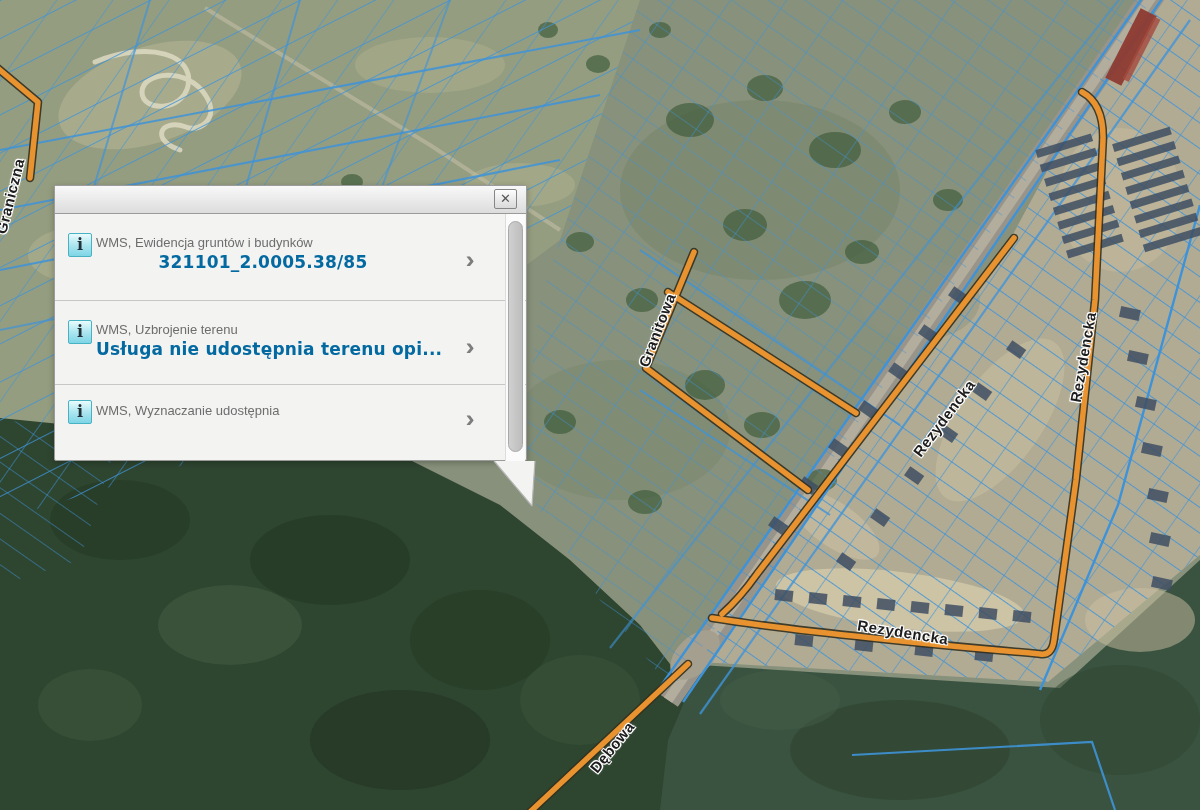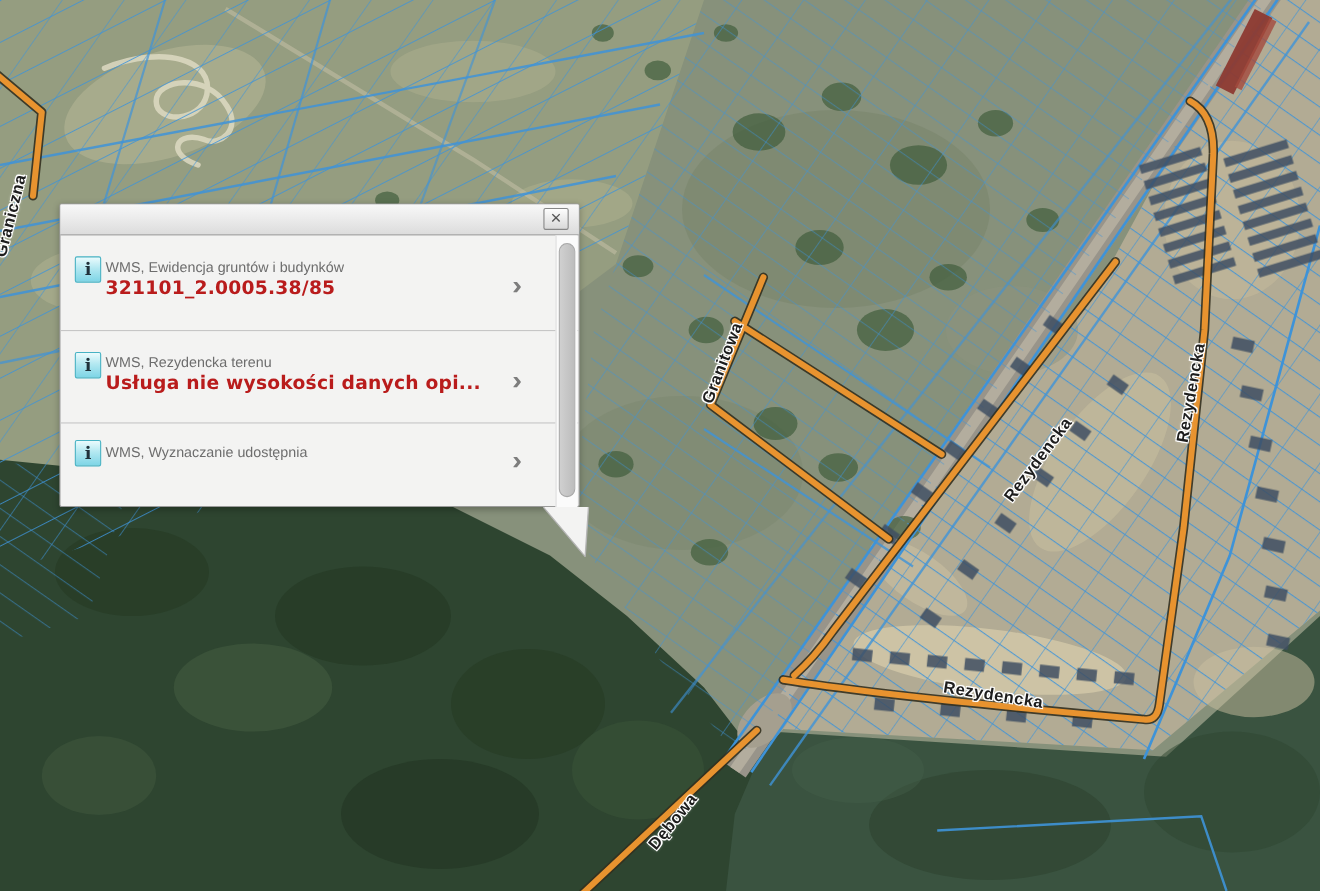--- a/index.html
+++ b/index.html
@@ -36,22 +36,22 @@
   .r3{height:78px;border-top:1px solid #c6c6c6;}
   .info-icon{position:absolute;left:13px;top:19px;width:24px;height:24px;box-sizing:border-box;
     background:linear-gradient(180deg,#eafbfd 0%,#b3e8f1 45%,#7ed5e6 100%);
     border:1px solid #46b2c4;border-radius:2px;
     font-family:"DejaVu Serif",serif;font-weight:700;font-style:normal;
     font-size:16px;line-height:21px;color:#20313a;text-align:center;}
   .r3 .info-icon{top:15px;}
   .row-text{margin-left:41px;padding-top:21px;padding-right:96px;}
   .r3 .row-text{padding-top:18px;}
   .row-source{font-size:13px;color:#6d6d6d;margin-bottom:2px;}
-  .row-value{font-family:"DejaVu Sans",sans-serif;font-size:17px;font-weight:700;color:#b91c1c;
-    letter-spacing:.2px;white-space:nowrap;}
+  .row-value{font-family:"DejaVu Sans",sans-serif;font-size:17px;font-weight:700;color:#0369a1;
+    letter-spacing:.2px;white-space:nowrap;text-align:center;}
   .chevron{position:absolute;right:52px;top:34px;font-size:24px;line-height:24px;
     font-weight:700;color:#7d7d7d;transform:scaleX(1.15);cursor:pointer;}
   .r3 .chevron{top:22px;}
   .scrollbar{position:absolute;top:0;right:1px;width:20px;height:248px;
     background:#fbfbfb;border-left:1px solid #dcdcdc;box-sizing:border-box;}
   .scroll-thumb{position:absolute;top:7px;left:2px;width:15px;height:231px;
     background:linear-gradient(90deg,#d0d0d0,#bdbdbd);
     border:1px solid #a8a8a8;border-radius:8px;box-sizing:border-box;cursor:pointer;}
   .popup-tail{position:absolute;left:437px;top:274px;width:46px;height:48px;z-index:11;}
 </style>
@@ -261,22 +261,22 @@
         <div class="row-text">
           <div class="row-source">WMS, Ewidencja gruntów i budynków</div>
           <div class="row-value">321101_2.0005.38/85</div>
         </div>
         <span class="chevron">›</span>
       </div>
 
       <div class="result-row r2">
         <span class="info-icon">i</span>
         <div class="row-text">
-          <div class="row-source">WMS, Rezydencka terenu</div>
-          <div class="row-value">Usługa nie wysokości danych opi...</div>
+          <div class="row-source">WMS, Uzbrojenie terenu</div>
+          <div class="row-value">Usługa nie udostępnia terenu opi...</div>
         </div>
         <span class="chevron">›</span>
       </div>
 
       <div class="result-row r3">
         <span class="info-icon">i</span>
         <div class="row-text">
           <div class="row-source">WMS, Wyznaczanie udostępnia</div>
           <div class="row-value"></div>
         </div>

